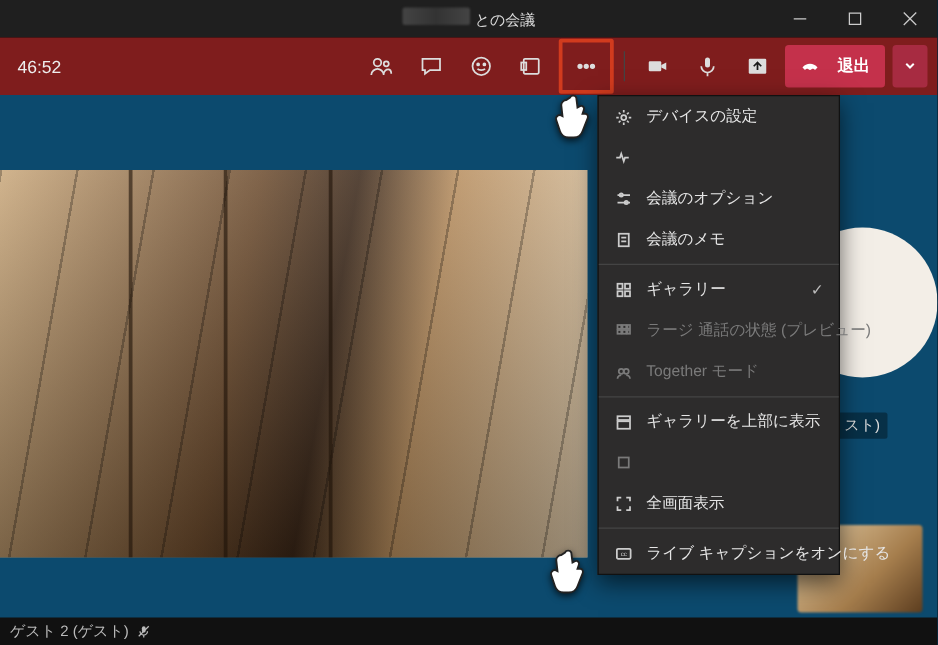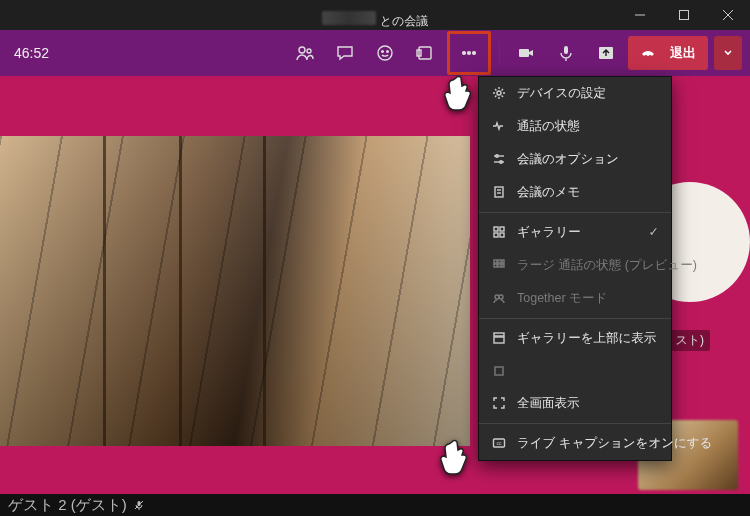--- a/index.html
+++ b/index.html
@@ -8,41 +8,41 @@
     background: #000;
     font-family: "Segoe UI", Meiryo, sans-serif;
     color: #fff;
     overflow: hidden;
     position: relative;
   }
   .titlebar {
     height: 30px;
     background: #1f1f1f;
     display: flex;
-    align-items: flex-end;
+    align-items: center;
     justify-content: center;
     position: relative;
   }
   .title-text { font-size: 12px; color: #ddd; }
   .title-blur {
     display:inline-block; width:54px; height:14px;
     background: linear-gradient(90deg,#444,#333,#444);
     filter: blur(1px); border-radius:2px; margin-right:4px;
   }
   .win-controls {
     position:absolute; right:0; top:0; height:30px;
     display:flex;
   }
   .win-btn {
     width:44px; display:flex; align-items:center; justify-content:center;
     color:#ccc; font-size:12px;
   }
   .win-btn svg { stroke:#ccc; }
   .toolbar {
-    height:46px; background:#701a75;
+    height:46px; background:#7f1d1d;
     display:flex; align-items:center;
     padding:0 8px;
     position:relative;
   }
   .timer { font-size:14px; color:#eee; margin-left:6px; }
   .tb-spacer { flex:1; }
   .tb-icons { display:flex; align-items:center; gap:4px; }
   .tb-icn {
     width:36px; height:36px; display:flex; align-items:center; justify-content:center;
     border-radius:3px;
@@ -57,21 +57,21 @@
     display:flex; align-items:center; gap:14px;
     border-radius:3px; font-size:13px; font-weight:600;
   }
   .leave-chev {
     width:28px; height:34px; background:#a72b41;
     display:flex; align-items:center; justify-content:center;
     border-radius:3px; margin-left:2px;
   }
   .stage {
     position:absolute; top:76px; left:0; right:0; bottom:0;
-    background:#be185d;
+    background:#0c4a6e;
   }
   .video-main {
     position:absolute; left:0; top:60px; width:470px; height:310px;
     background: linear-gradient(100deg,#c9a77a 0%,#6b4a2c 40%,#3a2617 55%,#b78d5d 70%,#d9c6a8 100%);
     overflow:hidden;
   }
   .video-main::before {
     content:""; position:absolute; inset:0;
     background:
       repeating-linear-gradient(100deg, rgba(0,0,0,0.25) 0 2px, transparent 2px 60px),
@@ -85,38 +85,38 @@
   }
   .thumb {
     position:absolute; right:12px; bottom:26px; width:100px; height:70px;
     background:linear-gradient(135deg,#e5cfa8,#a67e4d 60%,#5c3d1f);
     border-radius:3px;
     filter: blur(1px);
   }
   .bottom-bar {
     position:absolute; left:0; bottom:0; width:100%; height:22px;
     background:#111; display:flex; align-items:center;
-    padding:0 8px; font-size:15px; color:#bbb; gap:6px;
+    padding:0 8px; font-size:12px; color:#bbb; gap:6px;
   }
   .pointer {
     position:absolute; width:38px; height:42px;
     pointer-events:none;
   }
   .pointer svg { filter: drop-shadow(0 2px 3px rgba(0,0,0,0.7)); }
   
   .menu {
     position:absolute; top:76px; left:478px;
     width:194px;
     background:#2d2c2c;
     border:1px solid #111;
     box-shadow:0 6px 18px rgba(0,0,0,0.6);
     font-size:12.5px;
   }
   .menu-item {
-    display:flex; gap:10px;
+    display:flex; align-items:center; gap:10px;
     padding:8px 12px;
     color:#e6e6e6;
     white-space:nowrap;
   }
   .menu-item.disabled { color:#7a7a7a; }
   .menu-item .mi-icon { width:16px; height:16px; flex:0 0 16px; display:flex; align-items:center; justify-content:center; }
   .menu-item .mi-icon svg { stroke:#ccc; fill:none; stroke-width:1.4; }
   .menu-item.disabled .mi-icon svg { stroke:#7a7a7a; }
   .menu-item .mi-label { flex:1; }
   .menu-item .mi-chev { color:#bbb; }
@@ -252,21 +252,20 @@
         </svg>
       </span>
     <span class="mi-label">デバイスの設定</span>
   </div>
   <div class="menu-item">
     <span class="mi-icon">
         <svg width="14" height="14" viewBox="0 0 14 14">
           <path d="M1 7h3l1-3 2 6 1-3h3"></path>
         </svg>
       </span>
-    <span class="mi-label">通話の状態</span>
   </div>
   <div class="menu-item">
     <span class="mi-icon">
         <svg width="14" height="14" viewBox="0 0 14 14">
           <line x1="2" y1="4" x2="12" y2="4"></line>
           <line x1="2" y1="10" x2="12" y2="10"></line>
           <circle cx="5" cy="4" r="1.3"></circle>
           <circle cx="9" cy="10" r="1.3"></circle>
         </svg>
       </span>

